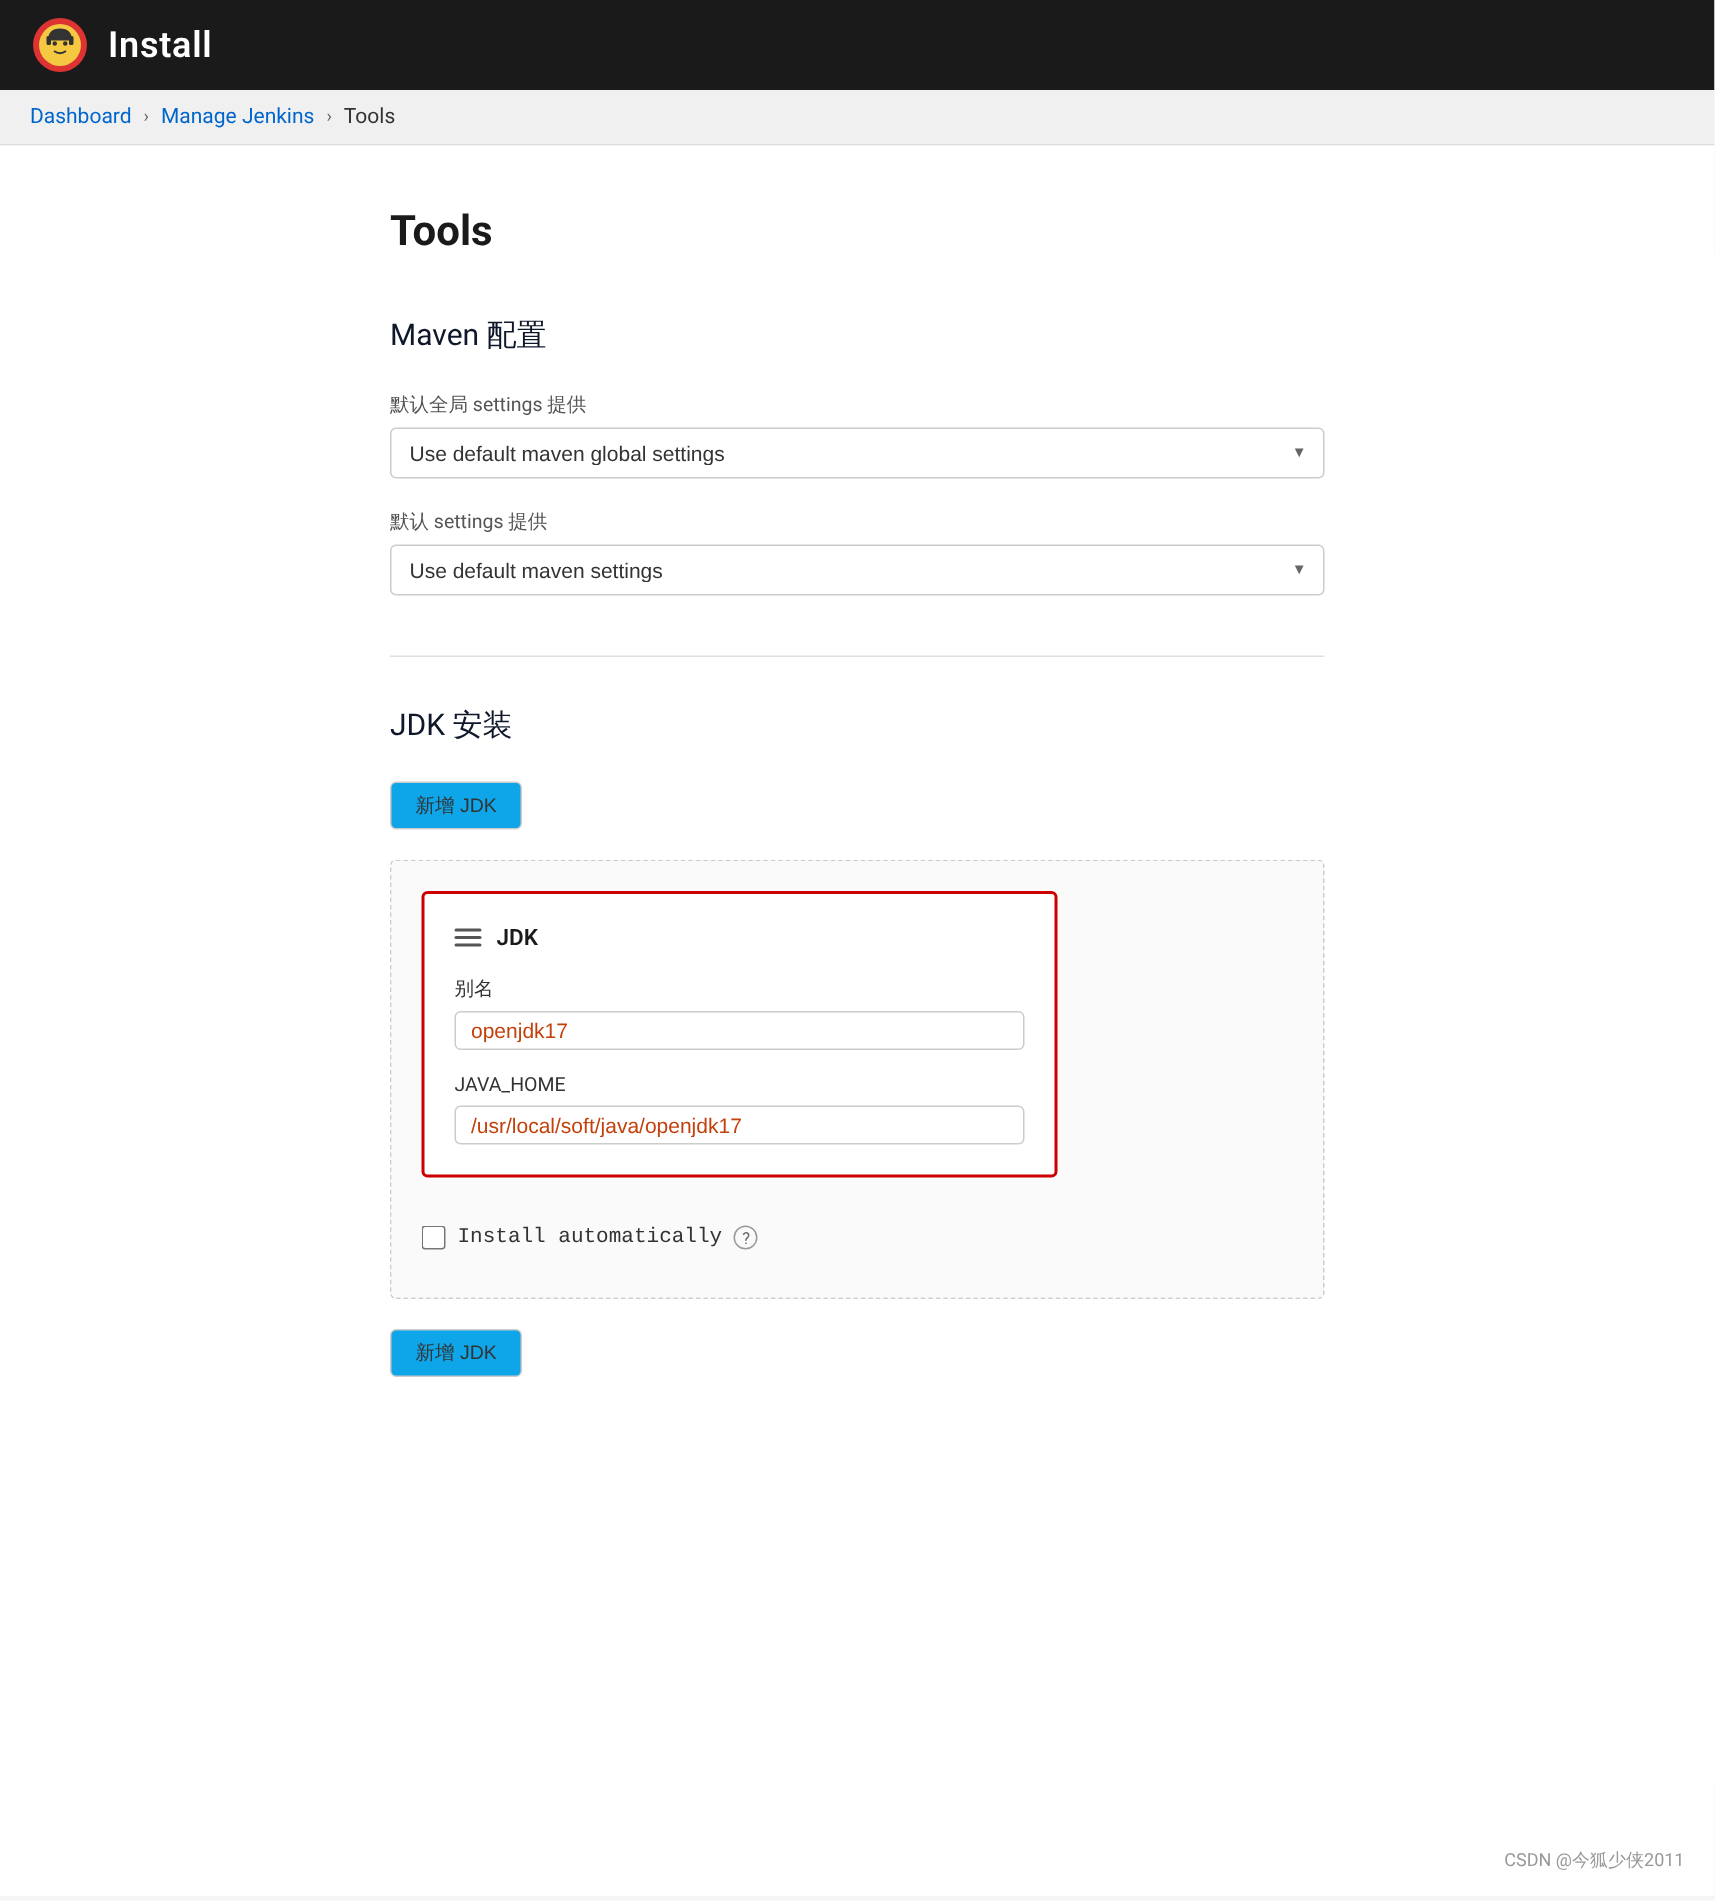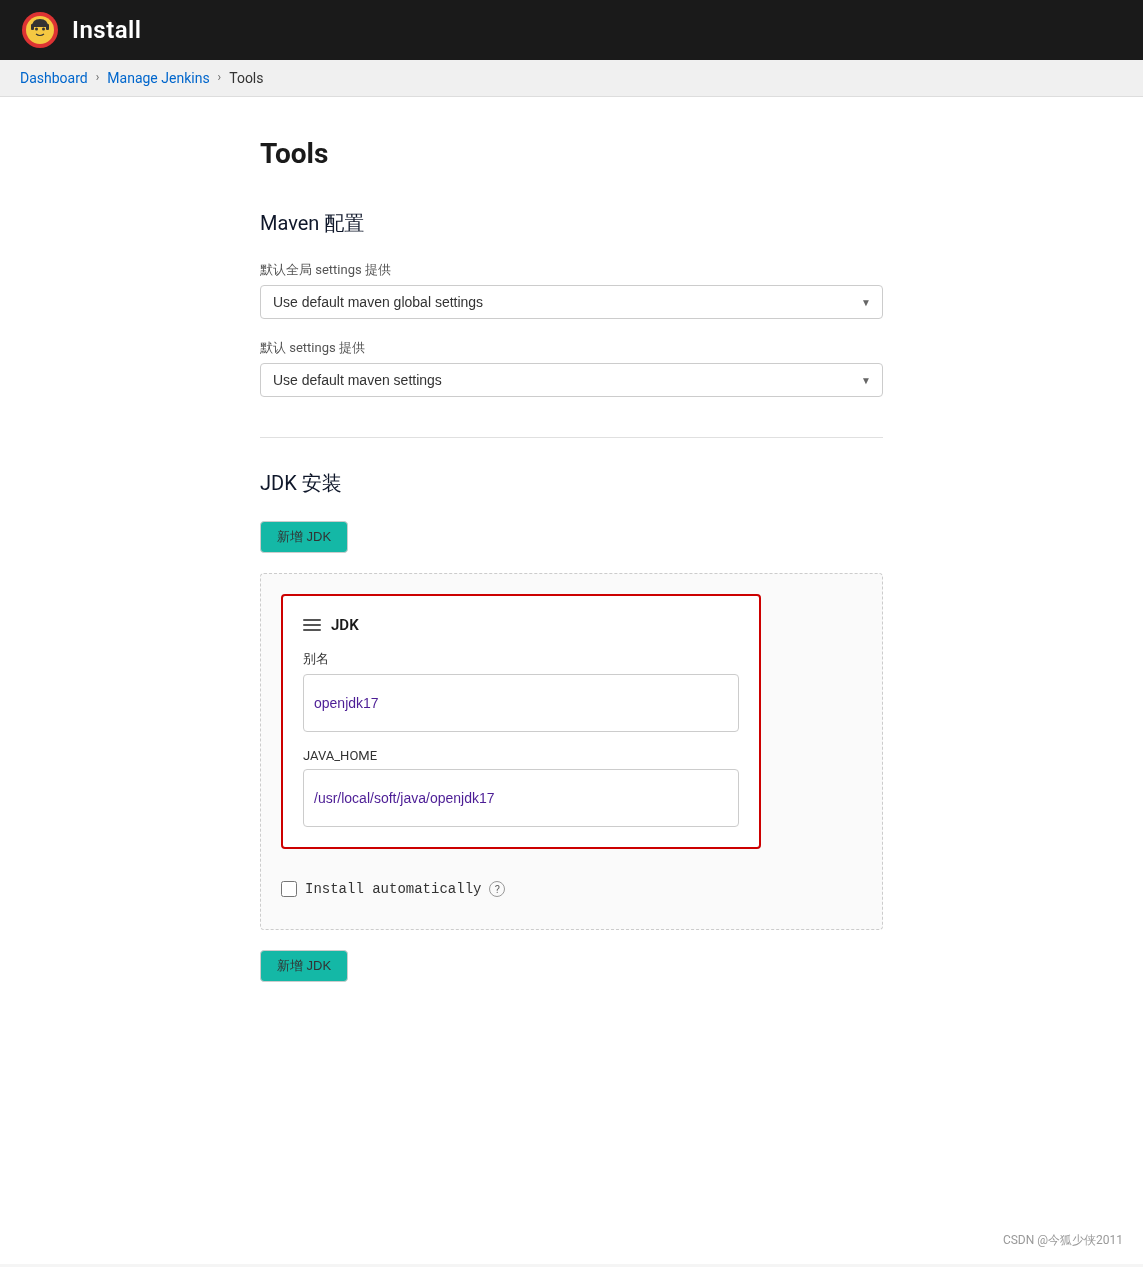--- a/index.html
+++ b/index.html
@@ -142,35 +142,35 @@
     .jdk-section {
       margin-bottom: 40px;
       margin-top: 28px;
     }
 
     
     .btn-add {
       padding: 6px 16px;
       border: 1px solid #ccc;
       border-radius: 4px;
-      background: #14b8a6;
+      background: #0ea5e9;
       font-size: 13px;
       color: #333;
       cursor: pointer;
       margin-bottom: 20px;
     }
 
     
     .jdk-card {
       border: 2px solid #cc0000;
       border-radius: 4px;
       padding: 20px;
       margin-bottom: 20px;
       background: #ffffff;
-      width: 480px;
+      width: 424px;
     }
 
     .jdk-card-header {
       display: flex;
       align-items: center;
       gap: 10px;
       margin-bottom: 16px;
     }
 
     .hamburger-icon {
@@ -195,25 +195,25 @@
     }
 
     .jdk-field-label {
       font-size: 13px;
       color: #333;
       margin-bottom: 6px;
     }
 
     .jdk-field-input {
       width: 100%;
-      padding: 20px 10px;
+      padding: 4px 10px;
       border: 1px solid #ccc;
       border-radius: 4px;
       font-size: 14px;
-      color: #4c1d95;
+      color: #c2410c;
       background: #ffffff;
       outline: none;
       margin-bottom: 16px;
     }
 
     
     .install-auto {
       display: flex;
       align-items: center;
       gap: 8px;

